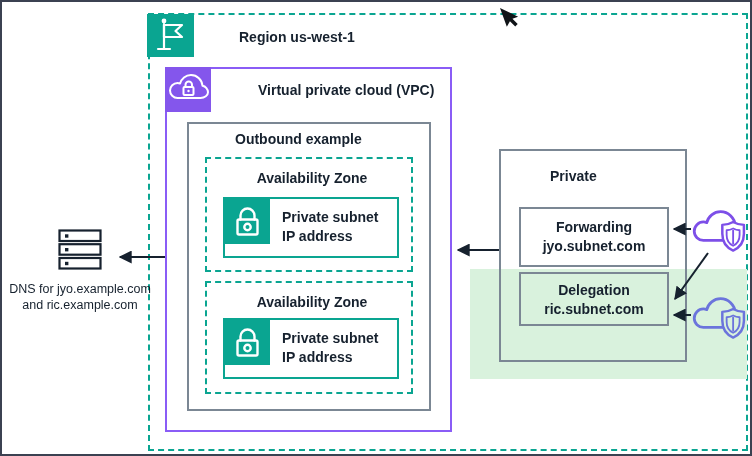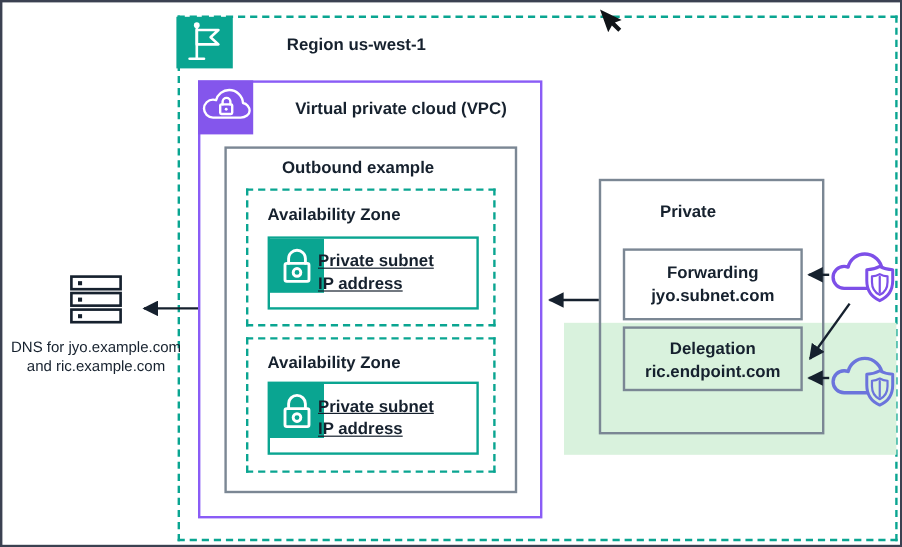--- a/index.html
+++ b/index.html
@@ -12,38 +12,38 @@
   .lbl{position:absolute;font-size:14px;font-weight:bold;color:#16212E;white-space:nowrap;padding-left:32px;}
 
   
   .region{left:146px;top:11px;width:600px;height:438px;border:2px dashed #0AA591;}
   .region-icon{left:145px;top:12px;width:47px;height:43px;background:#0AA591;z-index:3;}
   .region-label{left:205px;top:27px;}
 
   
   .vpc{left:163px;top:65px;width:287px;height:365px;border:2px solid #8A5CF6;background:#fff;}
   .vpc-icon{left:163px;top:65px;width:46px;height:45px;background:#8456EC;z-index:3;}
-  .vpc-label{left:212px;top:80px;}
+  .vpc-label{left:224px;top:80px;}
 
   
   .outbound{left:185px;top:120px;width:244px;height:289px;border:2px solid #7B8794;}
   .outbound-label{left:201px;top:129px;}
 
   
   .az{position:absolute;left:203px;width:208px;border:2px dashed #0AA591;box-sizing:border-box;}
   .az1{top:155px;height:115px;}
   .az2{top:279px;height:113px;}
-  .az-label{position:absolute;top:11px;left:16px;width:100%;font-size:14px;font-weight:bold;}
+  .az-label{position:absolute;top:11px;left:3px;width:100%;text-align:center;font-size:14px;font-weight:bold;}
 
   
   .subnet{position:absolute;left:221px;width:176px;height:61px;background:#fff;border:2px solid #0AA591;box-sizing:border-box;}
   .subnet1{top:195px;}
   .subnet2{top:316px;}
   .lock-square{position:absolute;left:0;top:0;width:45px;height:45px;background:#0AA591;}
-  .subnet-text{position:absolute;left:40px;top:9px;font-size:14px;font-weight:bold;line-height:19px;text-decoration:underline;}
+  .subnet-text{position:absolute;left:57px;top:9px;font-size:14px;font-weight:bold;line-height:19px;}
 
   
   .green-band{left:468px;top:267px;width:277px;height:110px;background:#D9F2DD;z-index:1;}
 
   
   .resolver{left:497px;top:147px;width:188px;height:213px;border:2px solid #7B8794;z-index:2;background:transparent;}
   .resolver-label{left:516px;top:166px;}
   .rbox{position:absolute;left:517px;width:150px;border:2px solid #7B8794;box-sizing:border-box;
         text-align:center;font-size:14px;font-weight:bold;line-height:19px;z-index:3;}
   .forwarding{top:205px;height:60px;background:#fff;padding-top:9px;}
@@ -133,21 +133,21 @@
   </div>
 
   <div class="box resolver"></div>
   <div class="lbl resolver-label">Private</div>
   <div class="rbox forwarding">
     <div>Forwarding</div>
     <div>jyo.subnet.com</div>
   </div>
   <div class="rbox delegation">
     <div>Delegation</div>
-    <div>ric.endpoint.com</div>
+    <div>ric.subnet.com</div>
   </div>
 
   <div class="box dns-icon">
     <svg class="icon-svg" viewBox="0 0 44 41">
       <g stroke="#16212E" stroke-width="2.2" fill="#fff">
         <rect x="1.5" y="1.5" width="41" height="10.5"></rect>
         <rect x="1.5" y="15.2" width="41" height="10.5"></rect>
         <rect x="1.5" y="29" width="41" height="10.5"></rect>
       </g>
       <g fill="#16212E">

